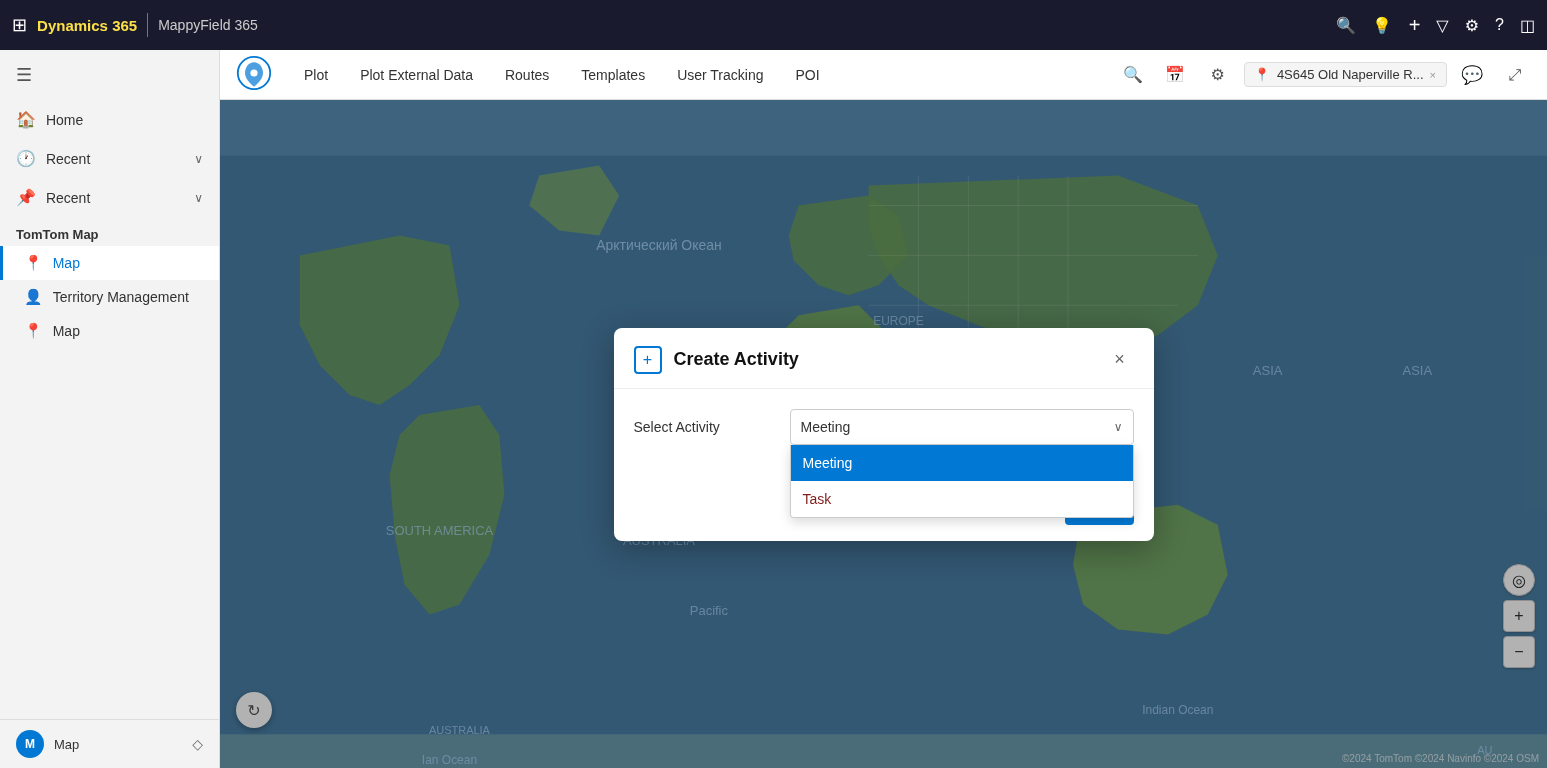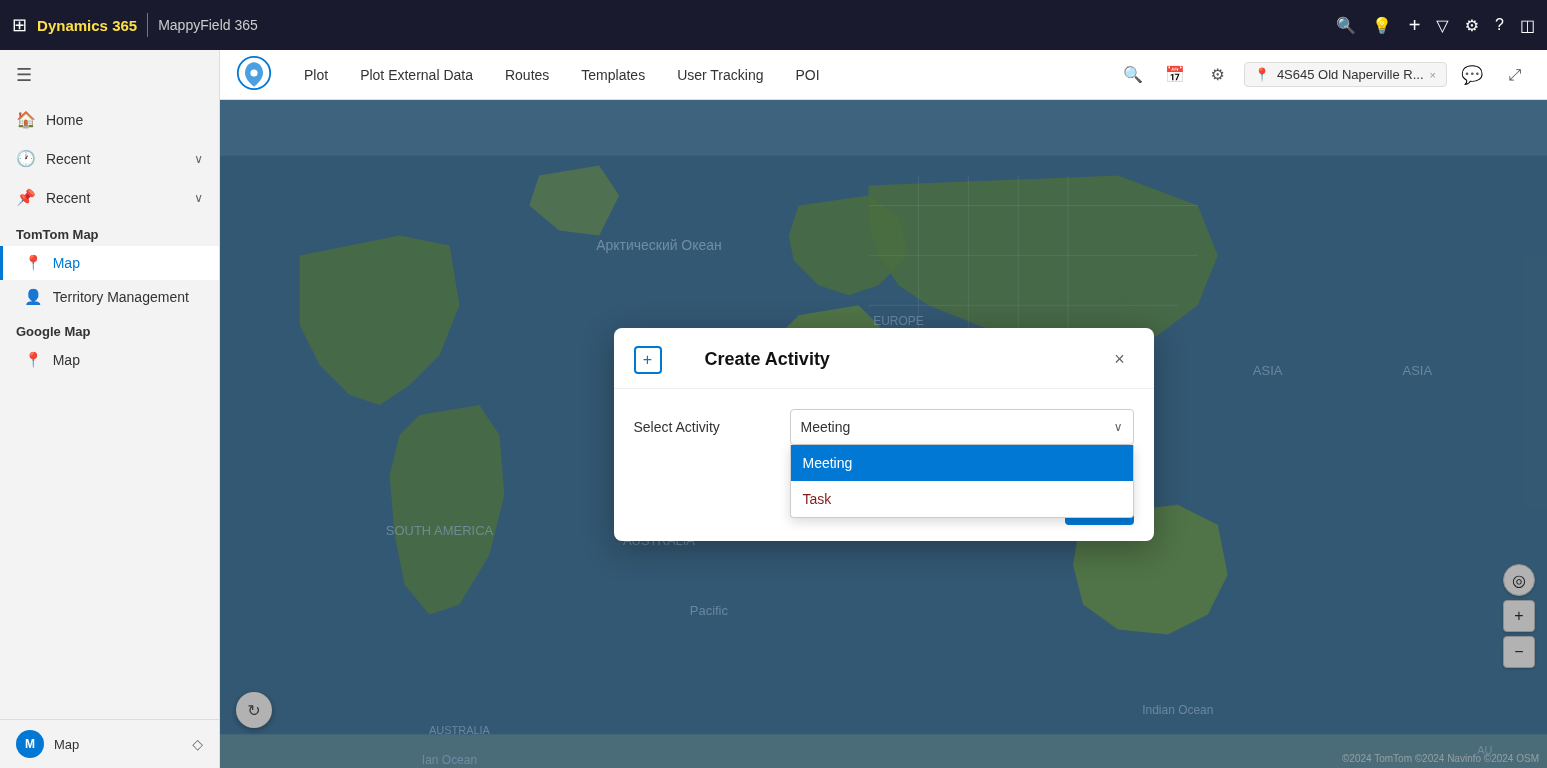--- a/index.html
+++ b/index.html
@@ -312,21 +312,20 @@
       display: flex;
       align-items: center;
       justify-content: center;
       color: #0078d4;
       font-size: 16px;
     }
     .modal-title {
       font-size: 18px;
       font-weight: 600;
       color: #111;
-      margin-left: 31px;
     }
     .modal-close {
       margin-left: auto;
       width: 28px;
       height: 28px;
       display: flex;
       align-items: center;
       justify-content: center;
       cursor: pointer;
       color: #666;
@@ -452,21 +451,20 @@
     <div class="sidebar-section-label">TomTom Map</div>
     <div class="sidebar-nav-item active">
       <span class="nav-icon-sm" style="color:#0078d4;">📍</span>
       <span>Map</span>
     </div>
     <div class="sidebar-nav-item">
       <span class="nav-icon-sm">👤</span>
       <span>Territory Management</span>
     </div>
 
-    <div class="sidebar-section-label">Google Map</div>
     <div class="sidebar-nav-item">
       <span class="nav-icon-sm">📍</span>
       <span>Map</span>
     </div>
 
     <div class="sidebar-bottom">
       <div class="avatar">
         <span>M</span>
       </div>
       <span class="bottom-label">Map</span>

